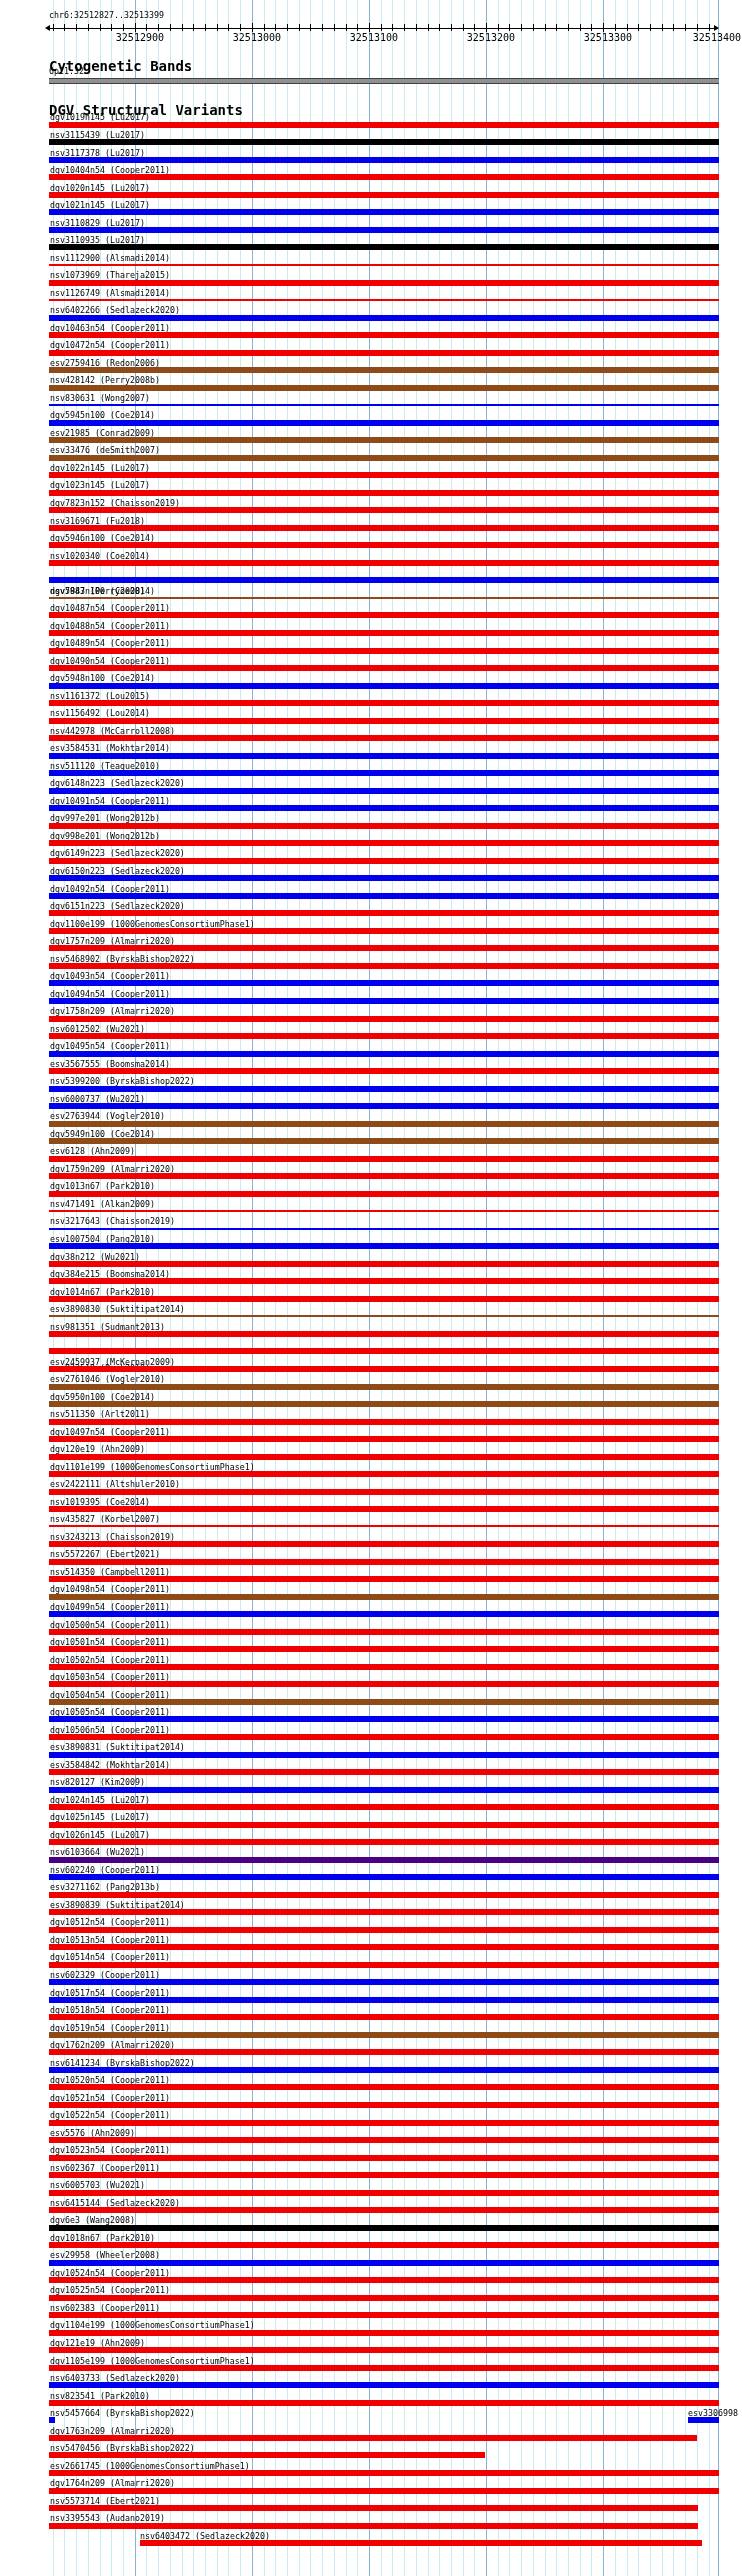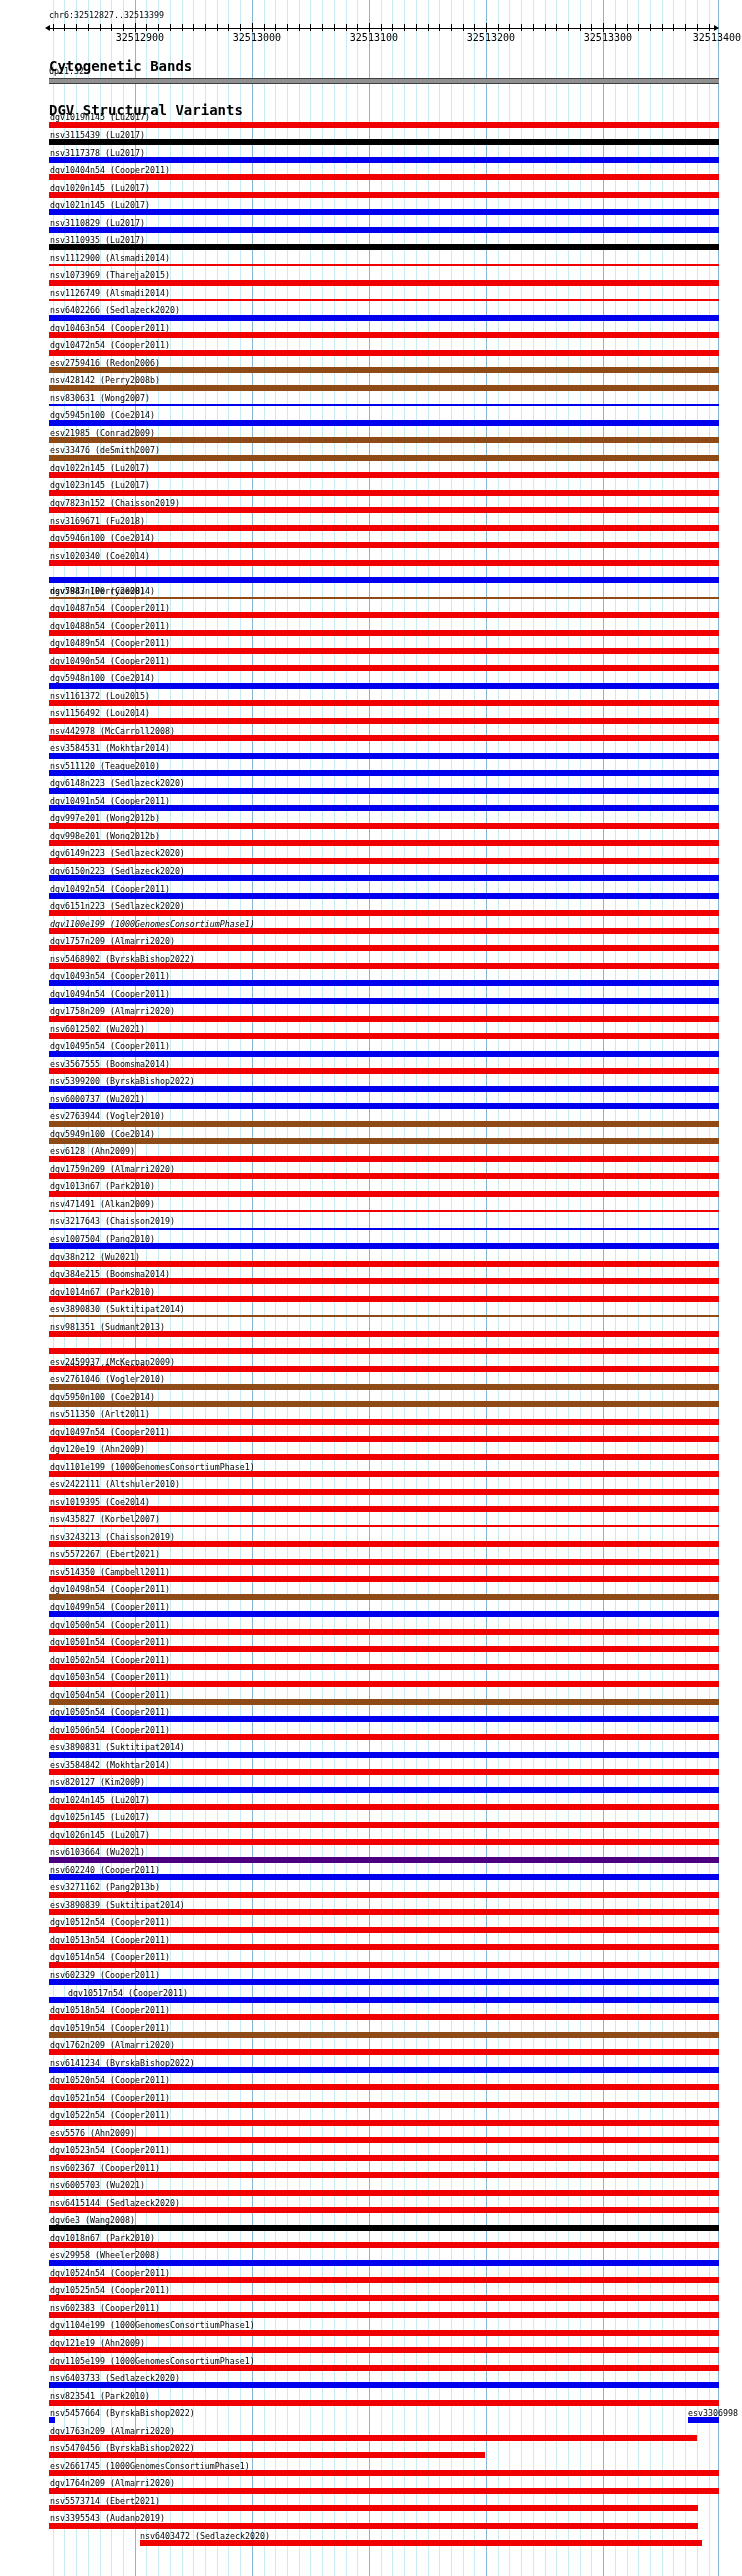--- a/index.html
+++ b/index.html
@@ -245,21 +245,21 @@
       <div class="feat-label" style="left: 50px; top: 832px;">dgv998e201 (Wong2012b)</div>
       <div class="bar" style="left: 49px; width: 670px; top: 840px; height: 5.8px; background: rgb(240, 0, 0);"></div>
       <div class="feat-label" style="left: 50px; top: 849px;">dgv6149n223 (Sedlazeck2020)</div>
       <div class="bar" style="left: 49px; width: 670px; top: 858px; height: 5.8px; background: rgb(240, 0, 0);"></div>
       <div class="feat-label" style="left: 50px; top: 867px;">dgv6150n223 (Sedlazeck2020)</div>
       <div class="bar" style="left: 49px; width: 670px; top: 875px; height: 5.8px; background: rgb(0, 0, 238);"></div>
       <div class="feat-label" style="left: 50px; top: 885px;">dgv10492n54 (Cooper2011)</div>
       <div class="bar" style="left: 49px; width: 670px; top: 893px; height: 5.8px; background: rgb(0, 0, 238);"></div>
       <div class="feat-label" style="left: 50px; top: 902px;">dgv6151n223 (Sedlazeck2020)</div>
       <div class="bar" style="left: 49px; width: 670px; top: 910px; height: 5.8px; background: rgb(240, 0, 0);"></div>
-      <div class="feat-label" style="left: 50px; top: 920px; font-style: italic;">dgv1100e199 (1000GenomesConsortiumPhase1)</div>
+      <div class="feat-label" style="left: 50px; top: 920px;">dgv1100e199 (1000GenomesConsortiumPhase1)</div>
       <div class="bar" style="left: 49px; width: 670px; top: 928px; height: 5.8px; background: rgb(240, 0, 0);"></div>
       <div class="feat-label" style="left: 50px; top: 937px;">dgv1757n209 (Almarri2020)</div>
       <div class="bar" style="left: 49px; width: 670px; top: 945px; height: 5.8px; background: rgb(240, 0, 0);"></div>
       <div class="feat-label" style="left: 50px; top: 955px;">nsv5468902 (ByrskaBishop2022)</div>
       <div class="bar" style="left: 49px; width: 670px; top: 963px; height: 5.8px; background: rgb(240, 0, 0);"></div>
       <div class="feat-label" style="left: 50px; top: 972px;">dgv10493n54 (Cooper2011)</div>
       <div class="bar" style="left: 49px; width: 670px; top: 980px; height: 5.8px; background: rgb(0, 0, 238);"></div>
       <div class="feat-label" style="left: 50px; top: 990px;">dgv10494n54 (Cooper2011)</div>
       <div class="bar" style="left: 49px; width: 670px; top: 998px; height: 5.8px; background: rgb(0, 0, 238);"></div>
       <div class="feat-label" style="left: 50px; top: 1007px;">dgv1758n209 (Almarri2020)</div>
@@ -367,21 +367,21 @@
       <div class="feat-label" style="left: 50px; top: 1901px;">esv3890839 (Suktitipat2014)</div>
       <div class="bar" style="left: 49px; width: 670px; top: 1909px; height: 5.8px; background: rgb(240, 0, 0);"></div>
       <div class="feat-label" style="left: 50px; top: 1918px;">dgv10512n54 (Cooper2011)</div>
       <div class="bar" style="left: 49px; width: 670px; top: 1927px; height: 5.8px; background: rgb(240, 0, 0);"></div>
       <div class="feat-label" style="left: 50px; top: 1936px;">dgv10513n54 (Cooper2011)</div>
       <div class="bar" style="left: 49px; width: 670px; top: 1944px; height: 5.8px; background: rgb(240, 0, 0);"></div>
       <div class="feat-label" style="left: 50px; top: 1953px;">dgv10514n54 (Cooper2011)</div>
       <div class="bar" style="left: 49px; width: 670px; top: 1962px; height: 5.8px; background: rgb(240, 0, 0);"></div>
       <div class="feat-label" style="left: 50px; top: 1971px;">nsv602329 (Cooper2011)</div>
       <div class="bar" style="left: 49px; width: 670px; top: 1979px; height: 5.8px; background: rgb(0, 0, 238);"></div>
-      <div class="feat-label" style="left: 68px; top: 1989px; text-align: center;">dgv10517n54 (Cooper2011)</div>
+      <div class="feat-label" style="left: 50px; top: 1989px; text-align: center;">dgv10517n54 (Cooper2011)</div>
       <div class="bar" style="left: 49px; width: 670px; top: 1997px; height: 5.8px; background: rgb(0, 0, 238);"></div>
       <div class="feat-label" style="left: 50px; top: 2006px;">dgv10518n54 (Cooper2011)</div>
       <div class="bar" style="left: 49px; width: 670px; top: 2014px; height: 5.8px; background: rgb(240, 0, 0);"></div>
       <div class="feat-label" style="left: 50px; top: 2024px;">dgv10519n54 (Cooper2011)</div>
       <div class="bar" style="left: 49px; width: 670px; top: 2032px; height: 5.8px; background: rgb(142, 74, 23);"></div>
       <div class="feat-label" style="left: 50px; top: 2041px;">dgv1762n209 (Almarri2020)</div>
       <div class="bar" style="left: 49px; width: 670px; top: 2049px; height: 5.8px; background: rgb(240, 0, 0);"></div>
       <div class="feat-label" style="left: 50px; top: 2059px;">nsv6141234 (ByrskaBishop2022)</div>
       <div class="bar" style="left: 49px; width: 670px; top: 2067px; height: 5.8px; background: rgb(0, 0, 238);"></div>
       <div class="feat-label" style="left: 50px; top: 2076px;">dgv10520n54 (Cooper2011)</div>

